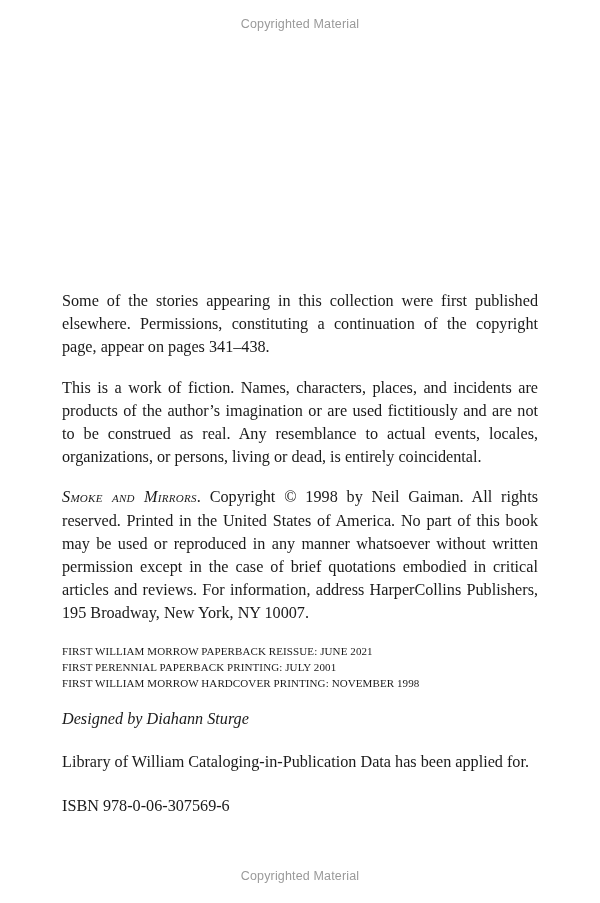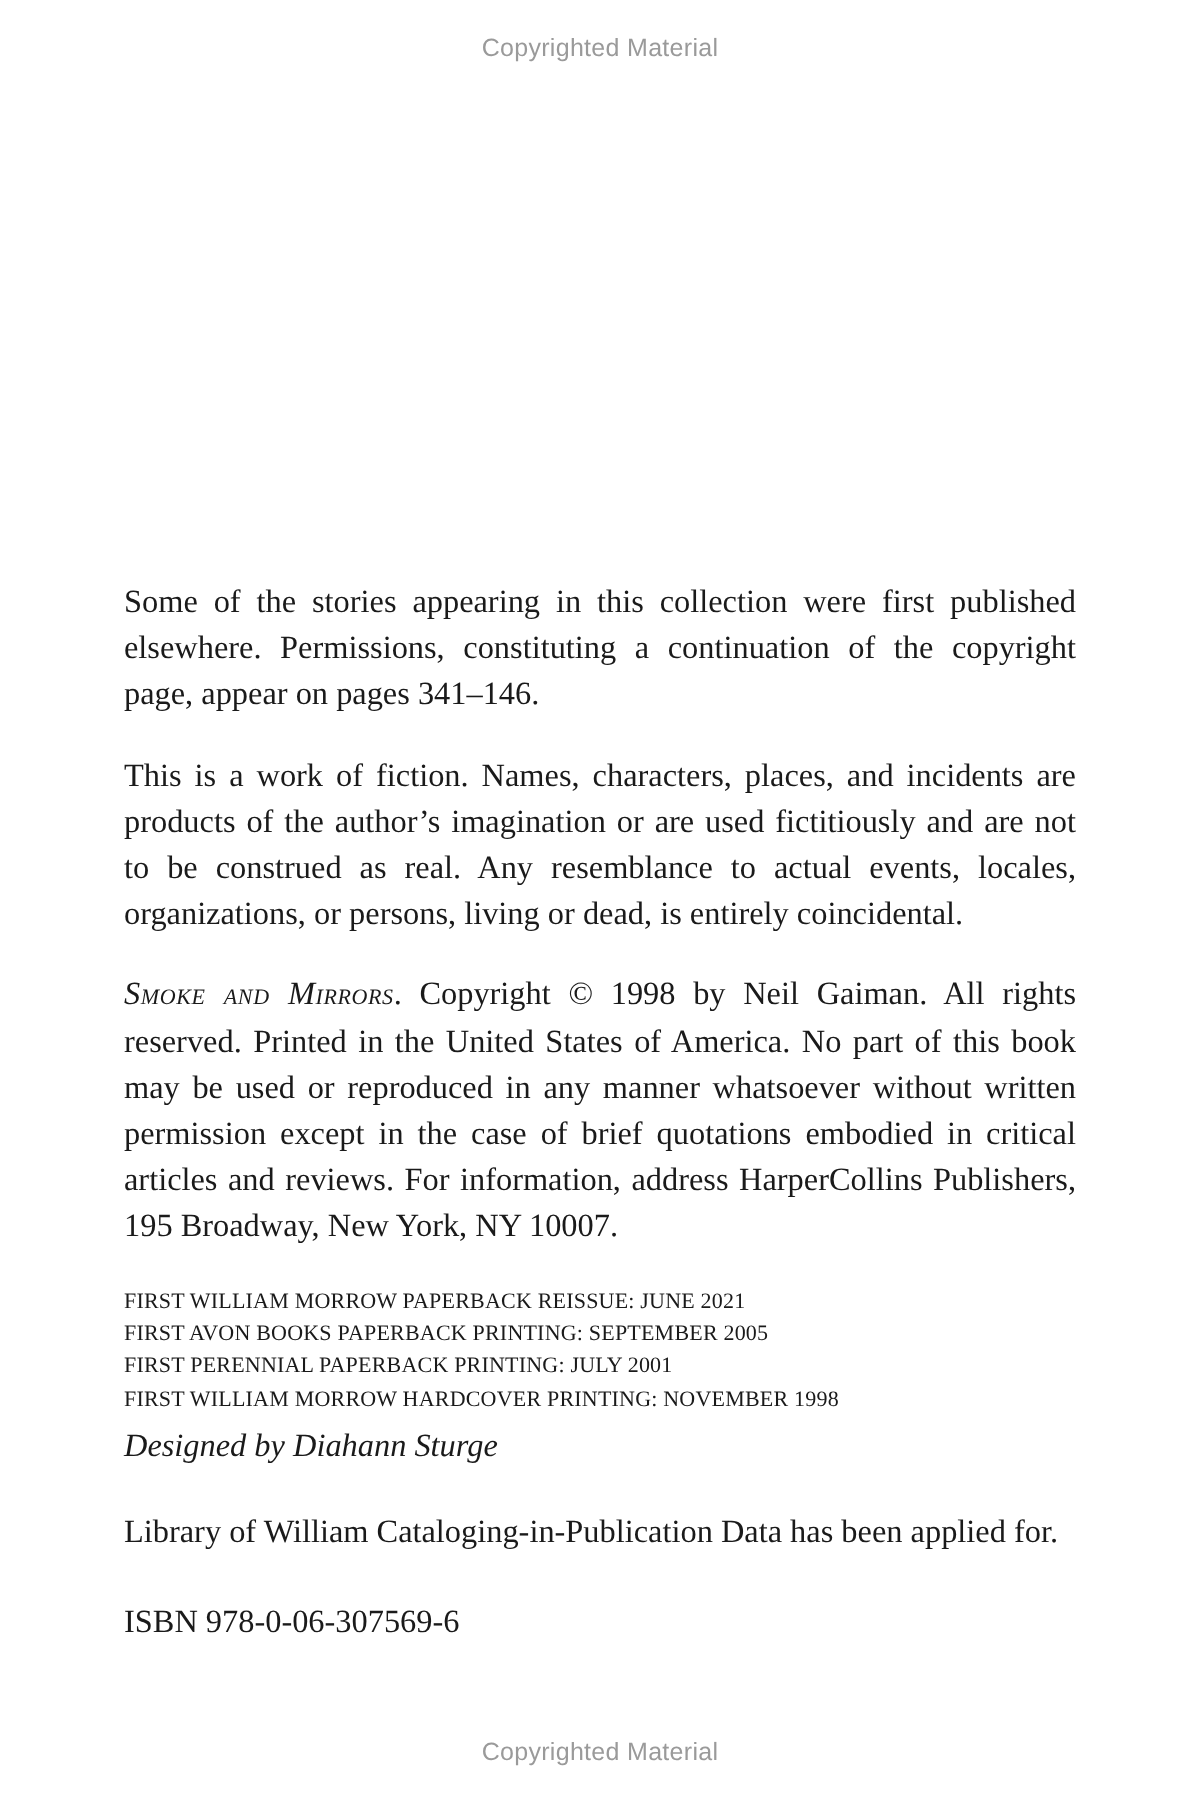--- a/index.html
+++ b/index.html
@@ -64,21 +64,21 @@
     list-style: none;
   }
   .printing-history li {
     font-size: 11px;
     line-height: 16.4px;
     letter-spacing: 0.1px;
     text-transform: uppercase;
     white-space: nowrap;
   }
 
-  .block-gap-designer { margin-top: 4px; }
+  .block-gap-designer { margin-top: 16px; }
   .designer {
     margin: 0;
     font-size: 16.2px;
     line-height: 23.2px;
     font-style: italic;
   }
 
   .loc {
     margin: 20px 0 0 0;
     font-size: 16.2px;
@@ -93,30 +93,29 @@
 </style>
 </head>
 <body>
 
 <div class="page">
 
   <div class="watermark watermark-top">Copyrighted Material</div>
 
   <div class="text-column">
 
-    <p class="body-para">Some of the stories appearing in this collection were first published elsewhere. Permissions, constituting a continuation of the copyright page, appear on pages 341–146.</p>
+    <p class="body-para">Some of the stories appearing in this collection were first published elsewhere. Permissions, constituting a continuation of the copyright page, appear on pages 341–438.</p>
 
     <p class="body-para">This is a work of fiction. Names, characters, places, and incidents are products of the author’s imagination or are used fictitiously and are not to be construed as real. Any resemblance to actual events, locales, organizations, or persons, living or dead, is entirely coincidental.</p>
 
     <p class="body-para"><span class="smallcaps">Smoke and Mirrors</span><span>. Copyright © 1998 by Neil Gaiman. All rights reserved. Printed in the United States of America. No part of this book may be used or reproduced in any manner whatsoever without written permission except in the case of brief quotations embodied in critical articles and reviews. For information, address HarperCollins Publishers, 195 Broadway, New York, NY 10007.</span></p>
 
 
     <ul class="printing-history">
       <li>First William Morrow paperback reissue: June 2021</li>
-      <li>First Avon Books paperback printing: September 2005</li>
       <li>First Perennial paperback printing: July 2001</li>
       <li>First William Morrow hardcover printing: November 1998</li>
     </ul>
 
     <div class="block-gap-designer">
       <p class="designer">Designed by Diahann Sturge</p>
     </div>
 
     <p class="loc">Library of William Cataloging-in-Publication Data has been applied for.</p>
 

